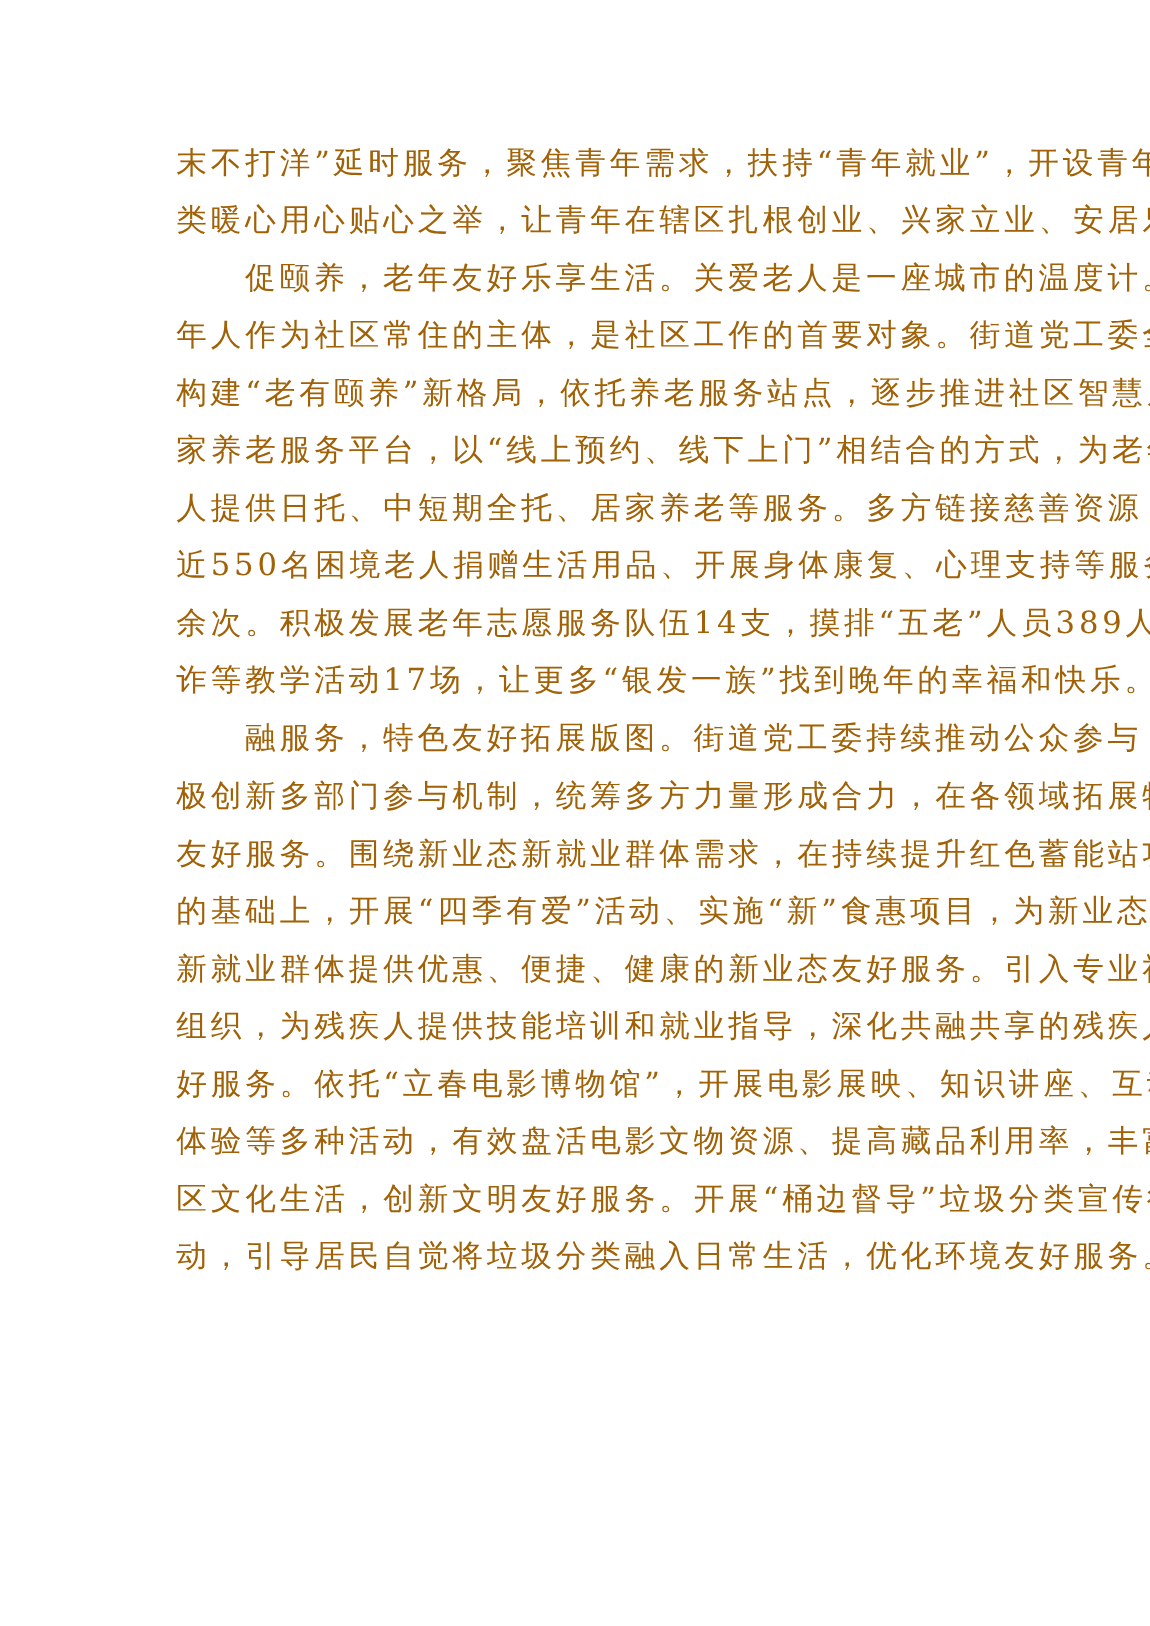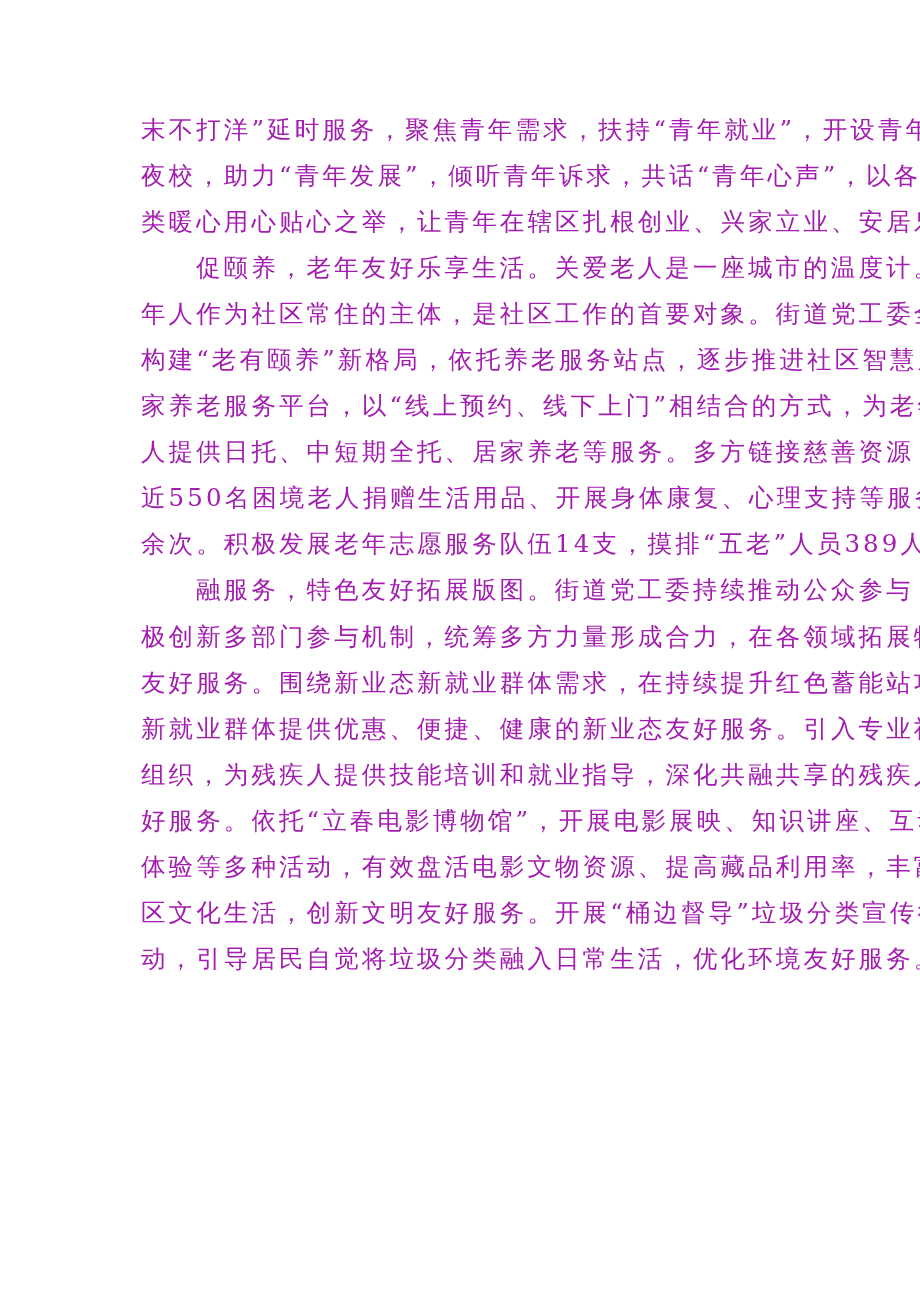--- a/index.html
+++ b/index.html
@@ -12,21 +12,21 @@
       height: 1301px;
       position: relative;
       overflow: hidden;
     }
     .page {
       position: absolute;
       left: 141px;
       top: 107px;
       width: 645px;
       font-family: "DejaVu Serif", "Liberation Serif", serif;
-      color: #a21caf;
+      color: #a16207;
       font-size: 24.5px;
       line-height: 46.05px;
       letter-spacing: 3.1px;
     }
     .para {
       margin: 0;
       padding: 0;
       text-align: justify;
       text-justify: inter-character;
       word-break: break-all;
@@ -40,36 +40,37 @@
     .indent {
       padding-left: 55px;
     }
   </style>
 </head>
 <body>
 
 <div class="page">
   <div class="para">
     <span class="line">末不打洋”延时服务，聚焦青年需求，扶持“青年就业”，开设青年</span>
-    <span class="line">夜校，助力“青年发展”，倾听青年诉求，共话“青年心声”，以各</span>
     <span class="line">类暖心用心贴心之举，让青年在辖区扎根创业、兴家立业、安居乐业。</span>
   </div>
   <div class="para">
     <span class="line indent">促颐养，老年友好乐享生活。关爱老人是一座城市的温度计。老</span>
     <span class="line">年人作为社区常住的主体，是社区工作的首要对象。街道党工委全面</span>
     <span class="line">构建“老有颐养”新格局，依托养老服务站点，逐步推进社区智慧居</span>
     <span class="line">家养老服务平台，以“线上预约、线下上门”相结合的方式，为老年</span>
     <span class="line">人提供日托、中短期全托、居家养老等服务。多方链接慈善资源，为</span>
     <span class="line">近550名困境老人捐赠生活用品、开展身体康复、心理支持等服务400</span>
     <span class="line">余次。积极发展老年志愿服务队伍14支，摸排“五老”人员389人，</span>
+    <span class="line">诈等教学活动17场，让更多“银发一族”找到晚年的幸福和快乐。</span>
   </div>
   <div class="para">
     <span class="line indent">融服务，特色友好拓展版图。街道党工委持续推动公众参与，积</span>
     <span class="line">极创新多部门参与机制，统筹多方力量形成合力，在各领域拓展特色</span>
     <span class="line">友好服务。围绕新业态新就业群体需求，在持续提升红色蓄能站功能</span>
+    <span class="line">的基础上，开展“四季有爱”活动、实施“新”食惠项目，为新业态</span>
     <span class="line">新就业群体提供优惠、便捷、健康的新业态友好服务。引入专业社会</span>
     <span class="line">组织，为残疾人提供技能培训和就业指导，深化共融共享的残疾人友</span>
     <span class="line">好服务。依托“立春电影博物馆”，开展电影展映、知识讲座、互动</span>
     <span class="line">体验等多种活动，有效盘活电影文物资源、提高藏品利用率，丰富社</span>
     <span class="line">区文化生活，创新文明友好服务。开展“桶边督导”垃圾分类宣传行</span>
     <span class="line">动，引导居民自觉将垃圾分类融入日常生活，优化环境友好服务。</span>
   </div>
 </div>
 
 </body></html>

